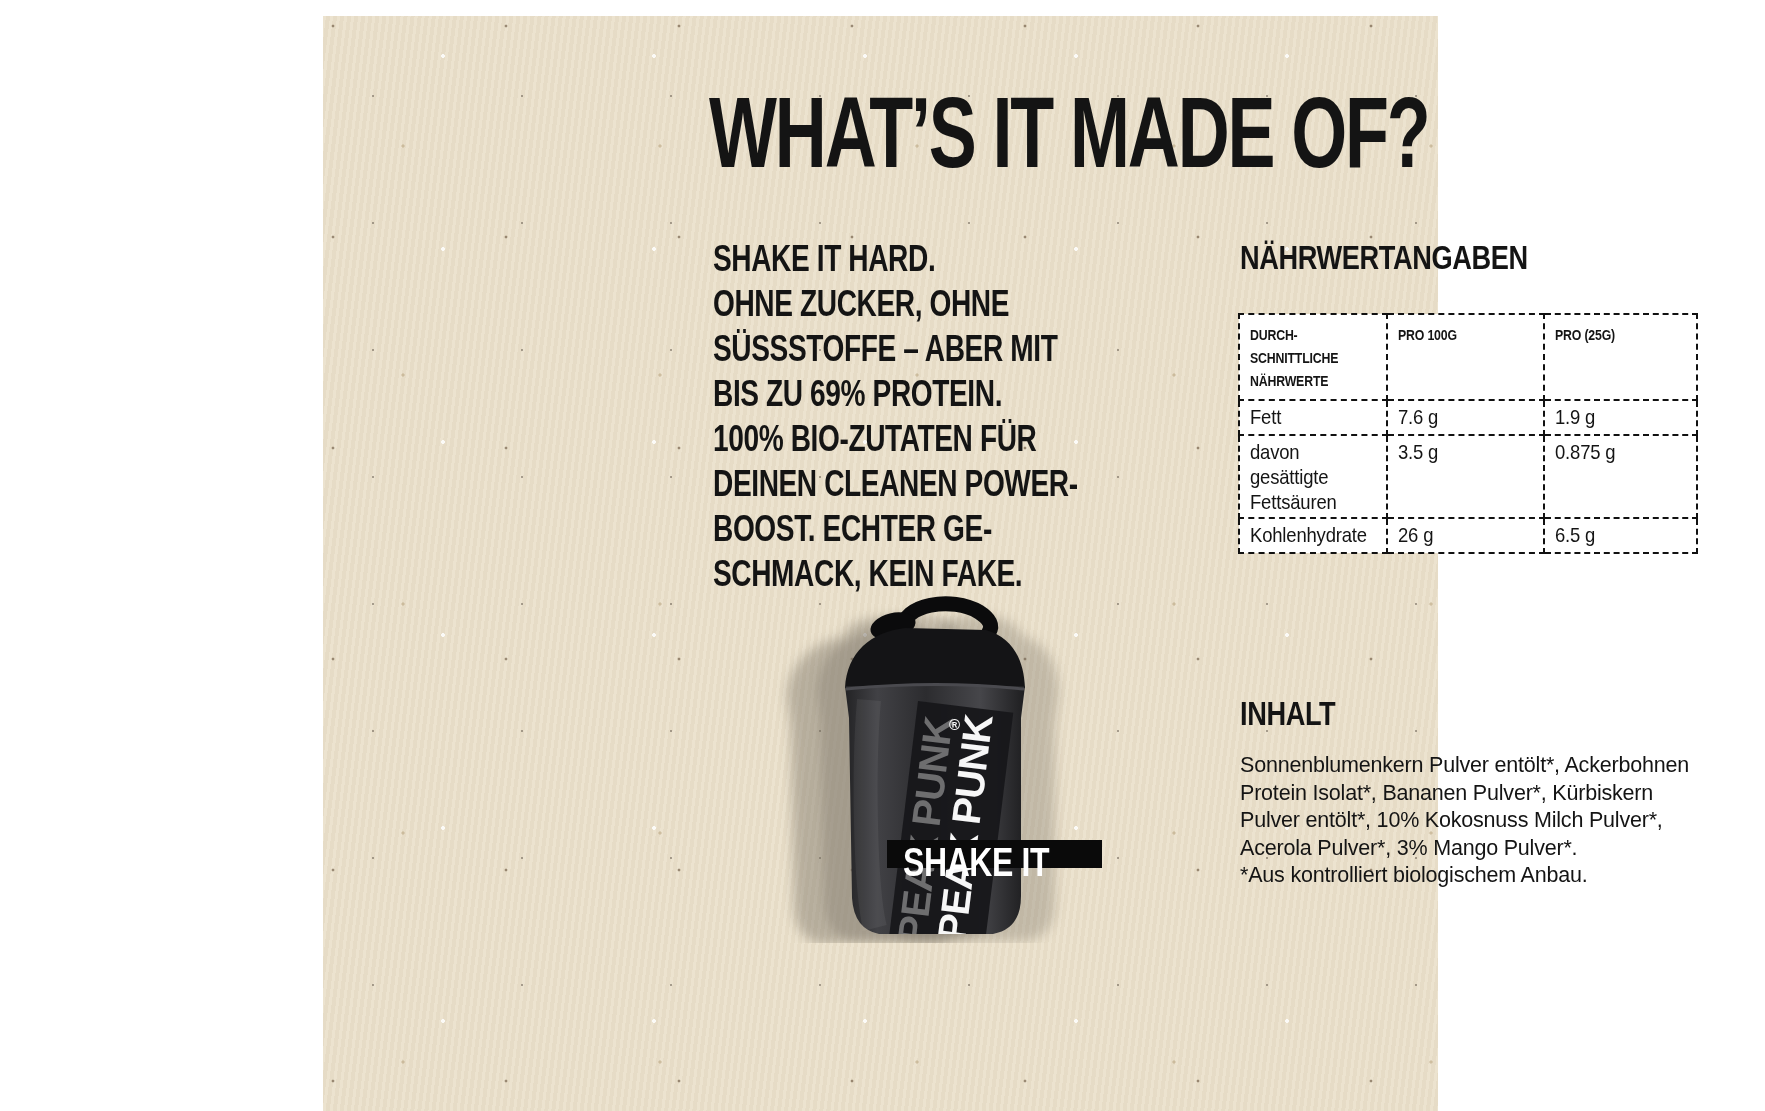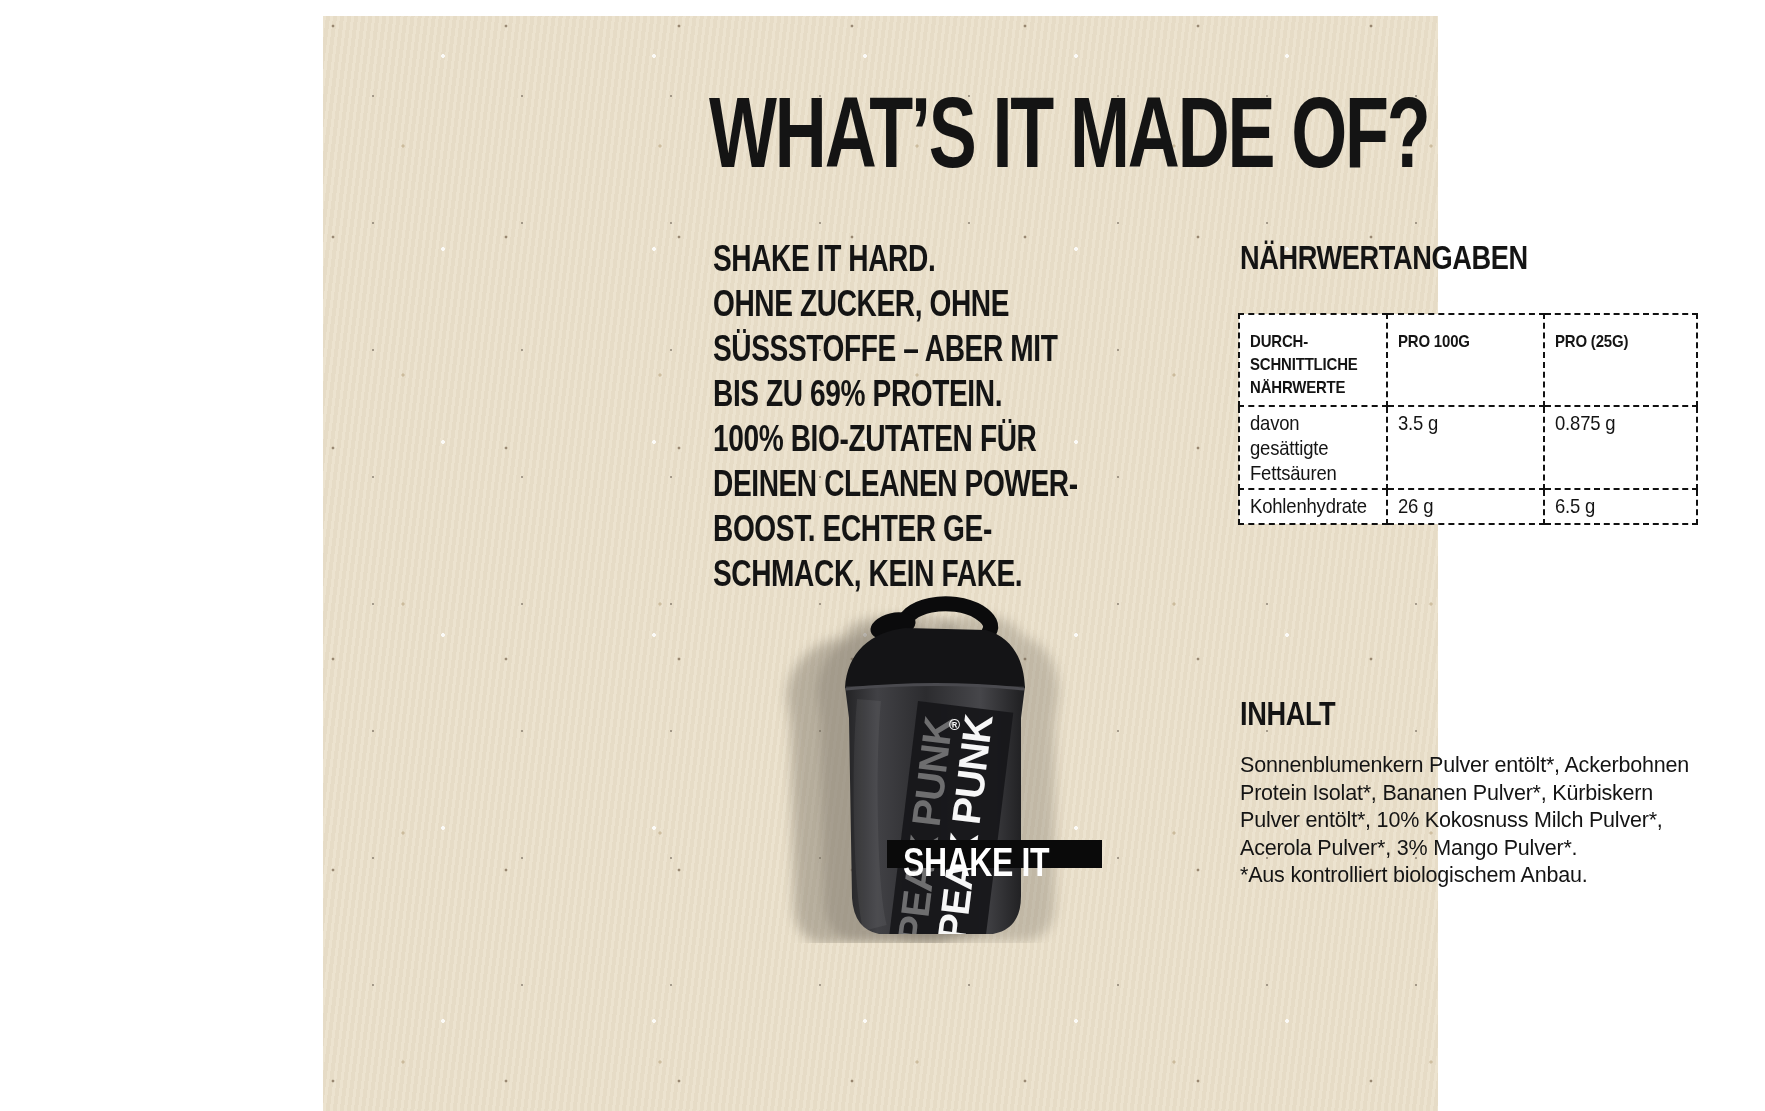--- a/index.html
+++ b/index.html
@@ -25,21 +25,21 @@
 
   .section-h{position:absolute;margin:0;font-size:34px;font-weight:700;letter-spacing:-.5px;
              white-space:nowrap;transform:scaleX(.8);transform-origin:0 0;}
   .h-nutrition{left:917px;top:222px;}
   .h-inhalt{left:917px;top:678px;}
 
   table.nutri{position:absolute;left:915px;top:297px;width:458px;border-collapse:collapse;
               table-layout:fixed;}
   table.nutri th, table.nutri td{border:2.5px dashed #111;background:#ffffff;vertical-align:top;
               text-align:left;padding:3px 4px 3px 10px;}
-  table.nutri th{font-size:17px;font-weight:700;line-height:23px;height:72px;padding-top:15px;}
+  table.nutri th{font-size:14px;font-weight:700;line-height:23px;height:72px;padding-top:9px;}
   table.nutri td{font-size:21px;font-weight:400;line-height:25px;height:27px;}
   table.nutri .cx{display:inline-block;transform:scaleX(.88);transform-origin:0 0;
                   white-space:pre-line;letter-spacing:-.2px;}
   col.c-label{width:148px;} col.c-100{width:157px;} col.c-25{width:153px;}
 
   .ingredients{position:absolute;left:917px;top:736px;width:540px;font-size:21.5px;line-height:27.5px;
                letter-spacing:-.2px;white-space:pre-line;}
 
   .shaker-wrap{position:absolute;left:430px;top:572px;width:380px;height:355px;}
   .shake-badge{position:absolute;left:564px;top:824px;height:28px;display:flex;align-items:flex-start;
@@ -72,20 +72,25 @@
           <col class="c-100">
           <col class="c-25">
         </colgroup>
       <tbody>
           <tr>
         <th><span class="cx">DURCH-
 SCHNITTLICHE
 NÄHRWERTE</span></th>
         <th><span class="cx">PRO 100G</span></th>
         <th><span class="cx">PRO (25G)</span></th>
+      </tr>
+      <tr>
+        <td><span class="cx">Fett</span></td>
+        <td><span class="cx">7.6 g</span></td>
+        <td><span class="cx">1.9 g</span></td>
       </tr>
       <tr>
         <td><span class="cx">davon gesättigte Fettsäuren</span></td>
         <td><span class="cx">3.5 g</span></td>
         <td><span class="cx">0.875 g</span></td>
       </tr>
       <tr>
         <td><span class="cx">Kohlenhydrate</span></td>
         <td><span class="cx">26 g</span></td>
         <td><span class="cx">6.5 g</span></td>

